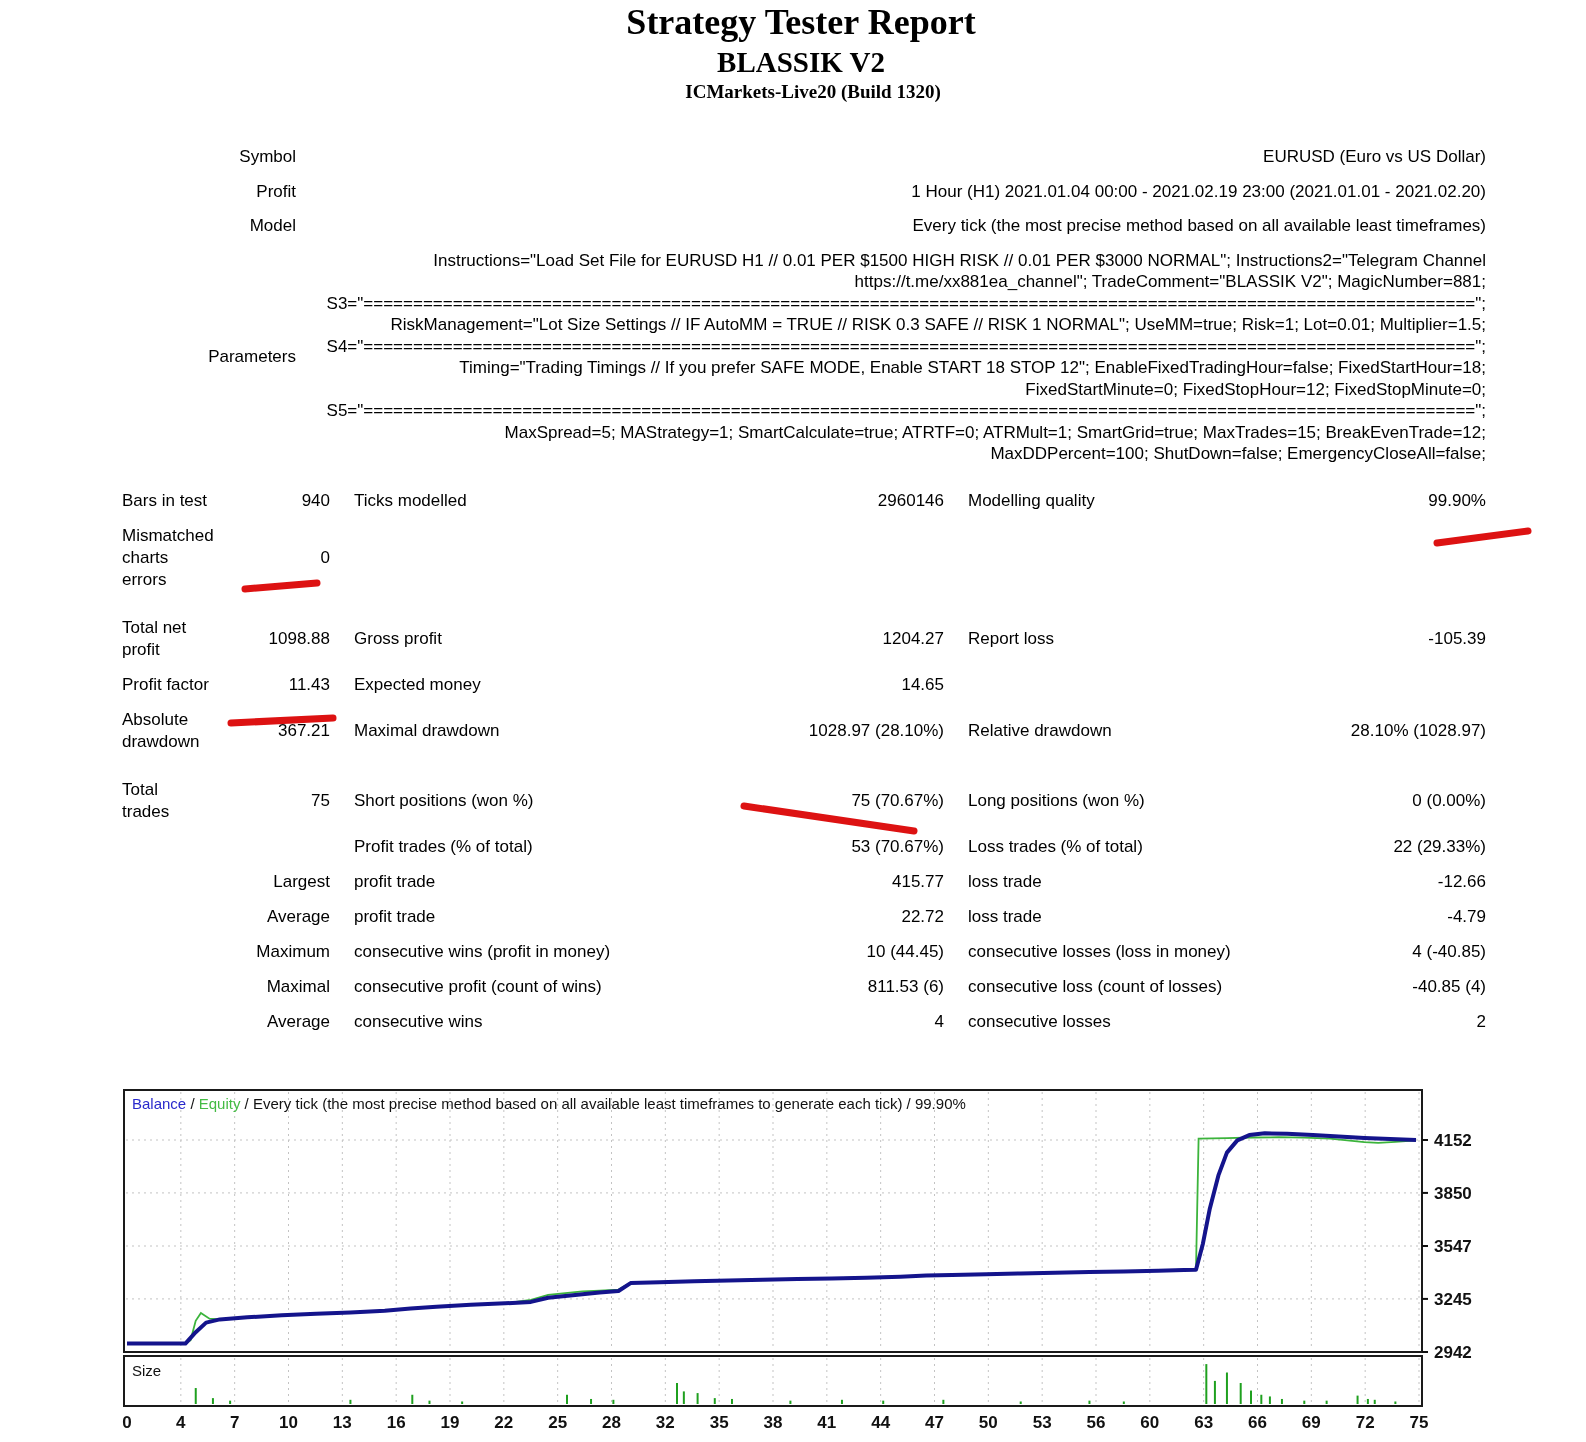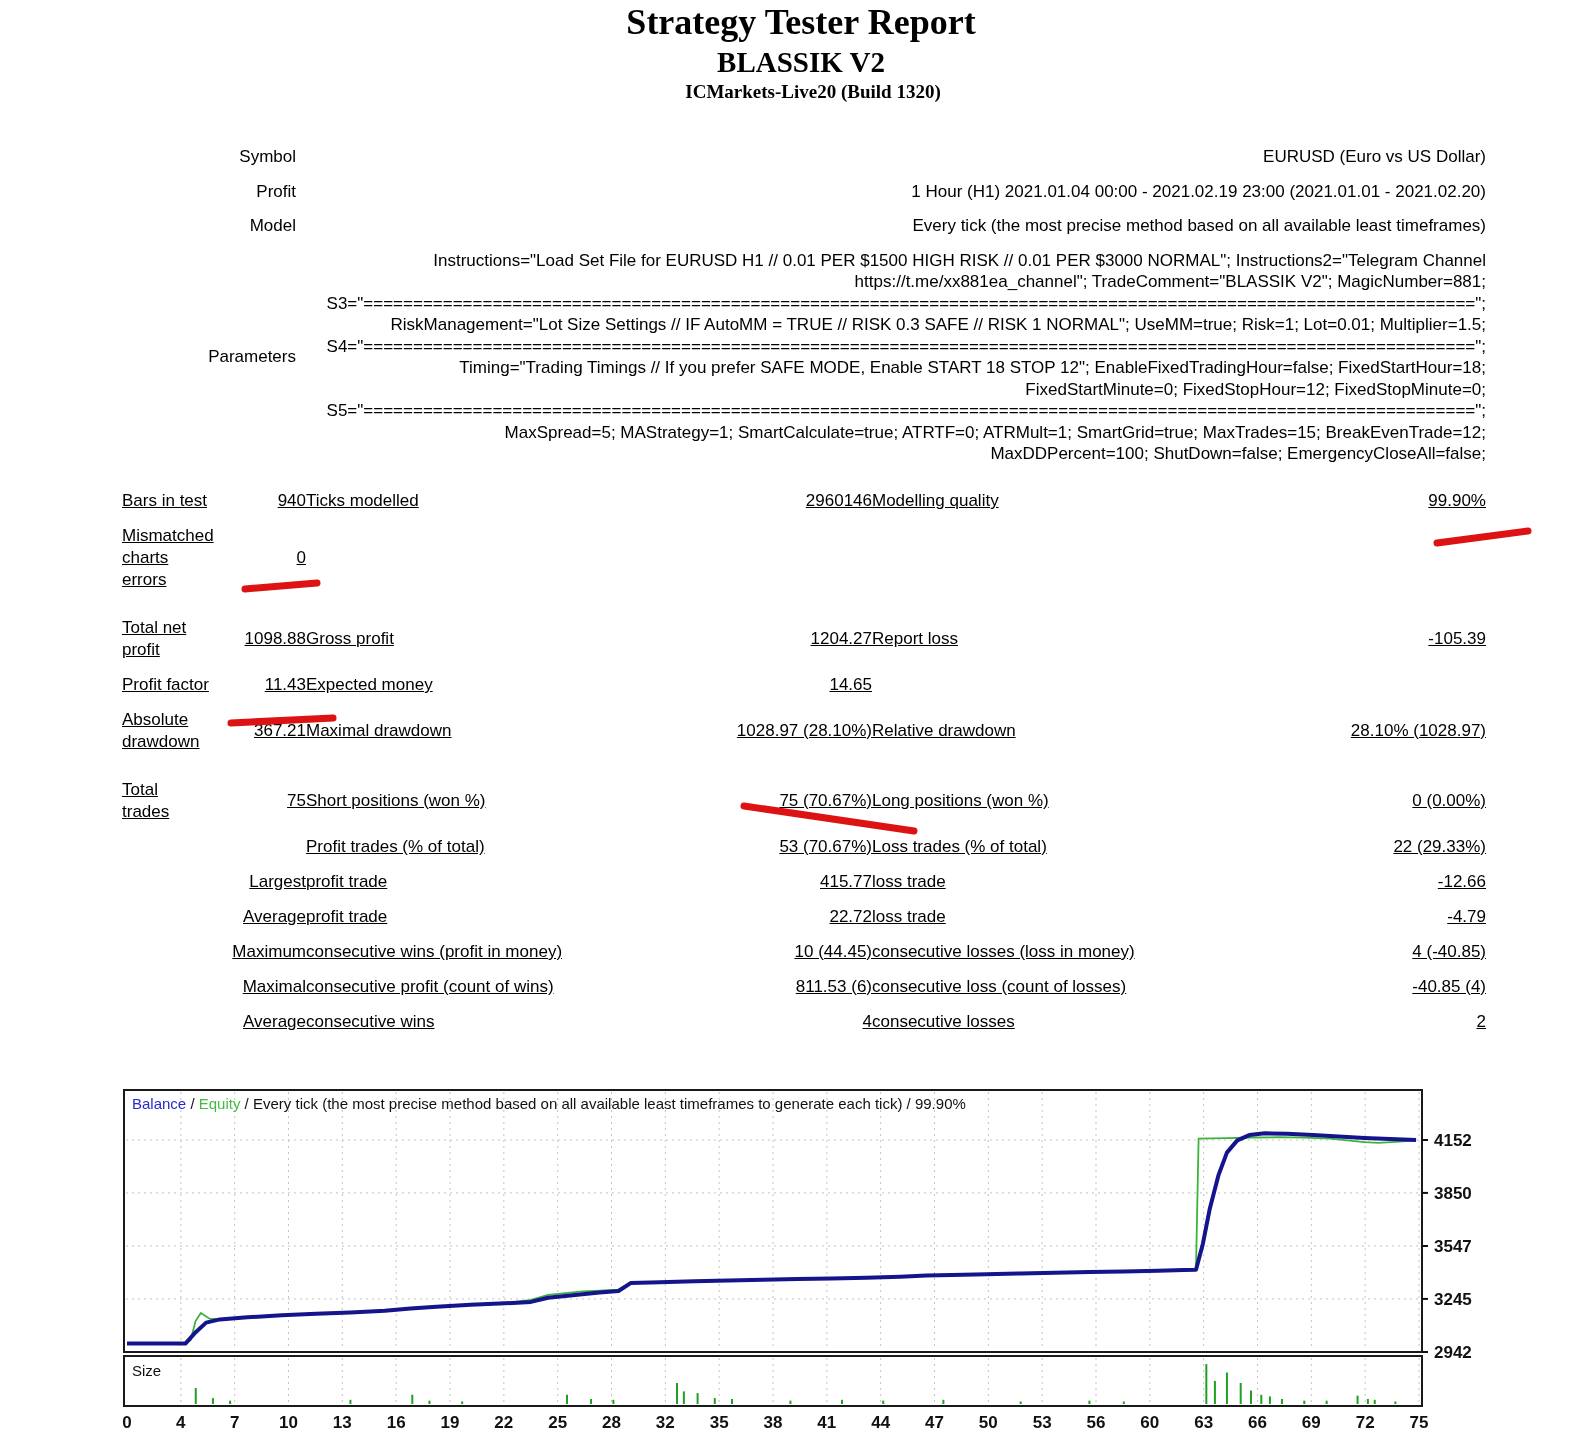--- a/index.html
+++ b/index.html
@@ -9,21 +9,21 @@
   #hdr{position:absolute;top:0;left:8px;width:100%;text-align:center;font-family:"Liberation Serif","DejaVu Serif",serif;font-weight:700;}
   #hdr .t1{font-size:36px;line-height:44px;}
   #hdr .t2{font-size:29px;line-height:36px;}
   #hdr .t3{font-size:19px;line-height:24px;margin-left:24px;}
   
   #info{position:absolute;left:122px;top:146px;width:1364px;display:grid;grid-template-columns:174px 1fr;column-gap:8px;row-gap:13px;align-items:center;font-size:17px;line-height:21.5px;text-align:right;}
   #info .lbl{white-space:pre-line;}
   #info .val{white-space:pre-wrap;word-break:break-all;}
   
   #stats{position:absolute;left:122px;top:490px;width:1364px;font-size:17px;line-height:22px;}
-  .srow{display:grid;grid-template-columns:96px 88px 300px 266px 316px 1fr;column-gap:0;align-items:center;margin-bottom:13px;text-decoration:underline;}
+  .srow{display:grid;grid-template-columns:96px 88px 300px 266px 316px 1fr;column-gap:24px;align-items:center;margin-bottom:13px;}
   .srow.sep{margin-bottom:26px;}
   .srow .c1{white-space:pre-line;}
   .srow .c2,.srow .c4,.srow .c6{text-align:right;white-space:nowrap;}
   .srow .c3,.srow .c5{white-space:nowrap;}
   
   #chart-wrap{position:absolute;left:0;top:1088px;width:1586px;height:354px;}
   
   #marks{position:absolute;left:0;top:0;width:1586px;height:1442px;pointer-events:none;}
   svg text{font-family:"Liberation Sans","DejaVu Sans",sans-serif;}
 </style>

